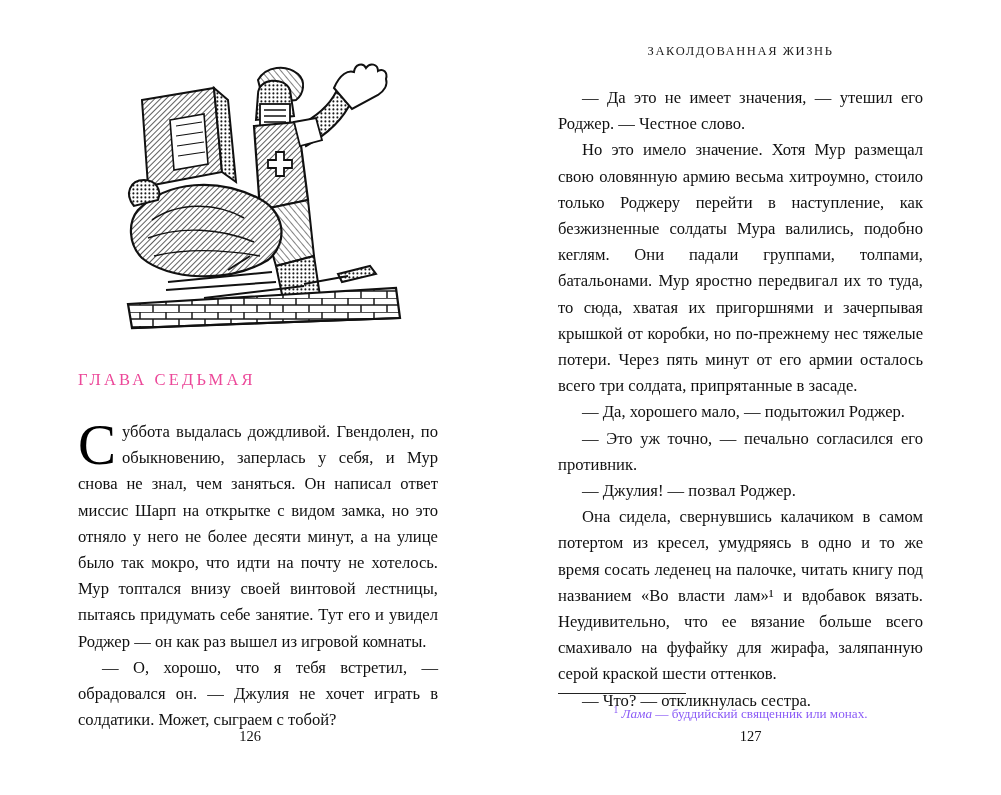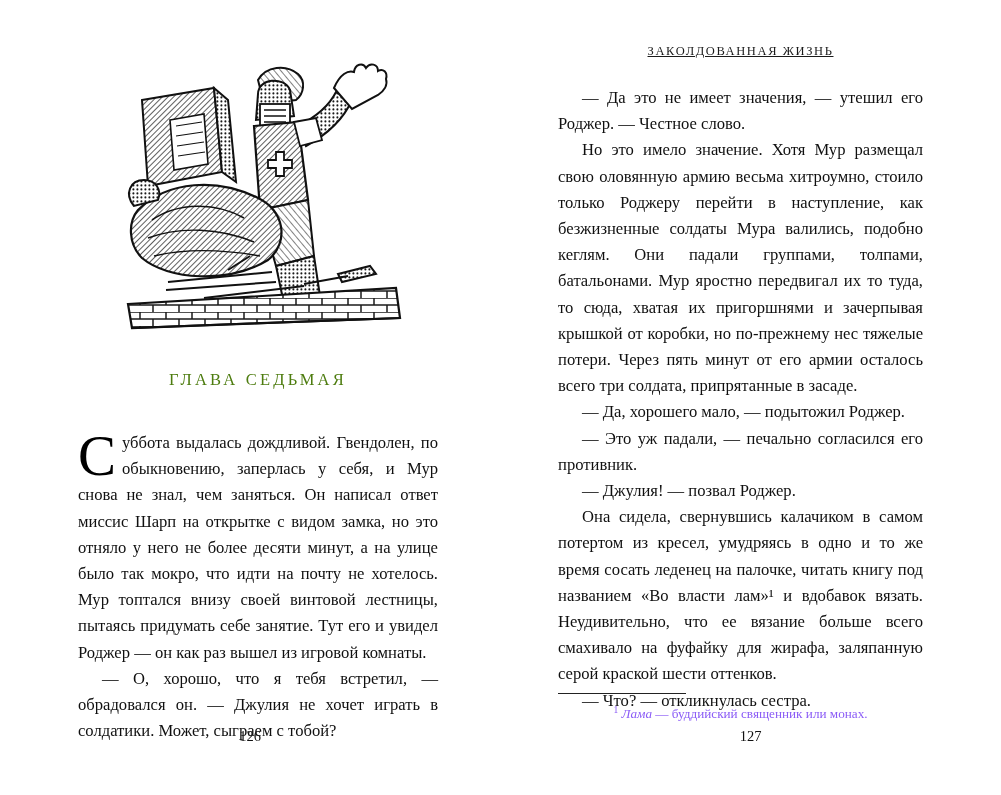--- a/index.html
+++ b/index.html
@@ -36,42 +36,40 @@
 
   
   .running-head {
     text-align: center;
     font-size: 12.5px;
     letter-spacing: 1.6px;
     color: #1a1a1a;
     text-transform: uppercase;
     margin-bottom: 26px;
     font-family: "Liberation Serif", serif;
-    text-decoration: underline;
   }
 
   
   .illustration {
     width: 300px;
     height: 270px;
     margin: 0 auto 40px auto;
     position: relative;
   }
   .illustration svg {
     display: block;
   }
 
   
   .chapter-title {
-    text-align: center;
     font-size: 16.5px;
     letter-spacing: 3.2px;
-    margin: 0 0 40px 0;
+    margin: 0 0 29px 0;
     font-weight: normal;
-    color: #4d7c0f;
+    color: #ec4899;
   }
 
   
   .body-text p {
     margin: 0;
     font-size: 16.6px;
     line-height: 26.2px;
     text-align: justify;
     text-indent: 1.45em;
     hyphens: manual;
@@ -224,21 +222,21 @@
   </div>
 
   <div class="page page-right">
 
     <div class="running-head">Заколдованная жизнь</div>
 
     <div class="body-text">
       <p>— Да это не имеет значения, — утешил его Роджер. — Честное слово.</p>
       <p>Но это имело значение. Хотя Мур размещал свою оловянную армию весьма хитроумно, стоило только Роджеру перейти в наступление, как безжизненные солдаты Мура валились, подобно кеглям. Они падали группами, толпами, батальонами. Мур яростно передвигал их то туда, то сюда, хватая их пригоршнями и зачерпывая крышкой от коробки, но по-прежнему нес тяжелые потери. Через пять минут от его армии осталось всего три солдата, припрятанные в засаде.</p>
       <p>— Да, хорошего мало, — подытожил Роджер.</p>
-      <p>— Это уж падали, — печально согласился его противник.</p>
+      <p>— Это уж точно, — печально согласился его противник.</p>
       <p>— Джулия! — позвал Роджер.</p>
       <p>Она сидела, свернувшись калачиком в самом потертом из кресел, умудряясь в одно и то же время сосать леденец на палочке, читать книгу под названием «Во власти лам»¹ и вдобавок вязать. Неудивительно, что ее вязание больше всего смахивало на фуфайку для жирафа, заляпанную серой краской шести оттенков.</p>
       <p>— Что? — откликнулась сестра.</p>
     </div>
 
     <div class="footnote-wrap">
       <div class="footnote-rule"></div>
       <div class="footnote"><span class="fn-mark">1</span> <em>Лама</em><span> — буддийский священник или монах.</span></div>
     </div>
 

